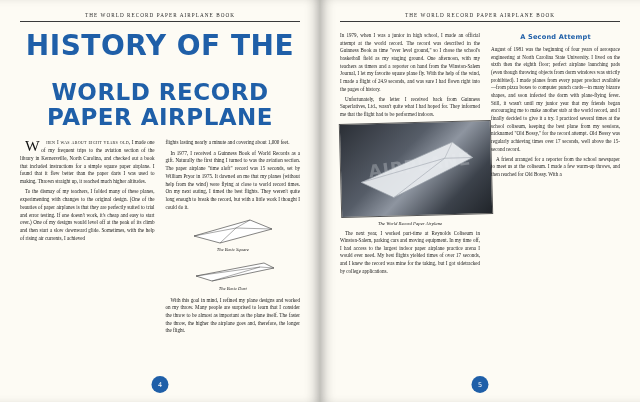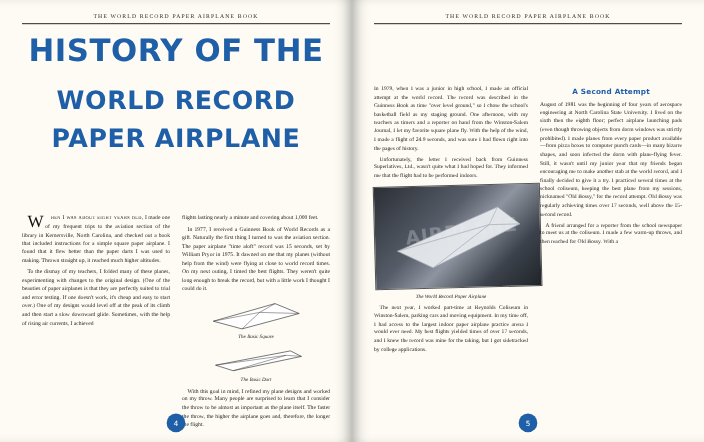--- a/index.html
+++ b/index.html
@@ -54,35 +54,34 @@
   .title-line {
     font-family: "DejaVu Sans", sans-serif;
     font-weight: bold;
     color: #1f5fa8;
     letter-spacing: 0.5px;
     line-height: 1.02;
     -webkit-text-stroke: 0.4px #14declared;
   }
   .title-line.l1 { font-size: 28px; }
   .title-line.l2 { font-size: 23px; margin-top: 20px; }
-  .title-line.l3 { font-size: 23px; margin-top: 12px; }
+  .title-line.l3 { font-size: 23px; margin-top: 2px; }
 
   
   .cols {
     display: flex;
     gap: 11px;
     font-size: 5.1px;
     line-height: 1.52;
     color: #1a1a1a;
     text-align: justify;
   }
   .col {
     width: 50%;
     position: relative;
-    margin-top: 46px;
   }
   .cols p { margin: 0 0 2.5px 0; text-indent: 5px; }
   .cols p.noindent { text-indent: 0; }
   .dropcap-para {
     text-indent: 0;
   }
   .dropcap {
     float: left;
     font-family: "Liberation Serif", serif;
     font-size: 15.5px;

